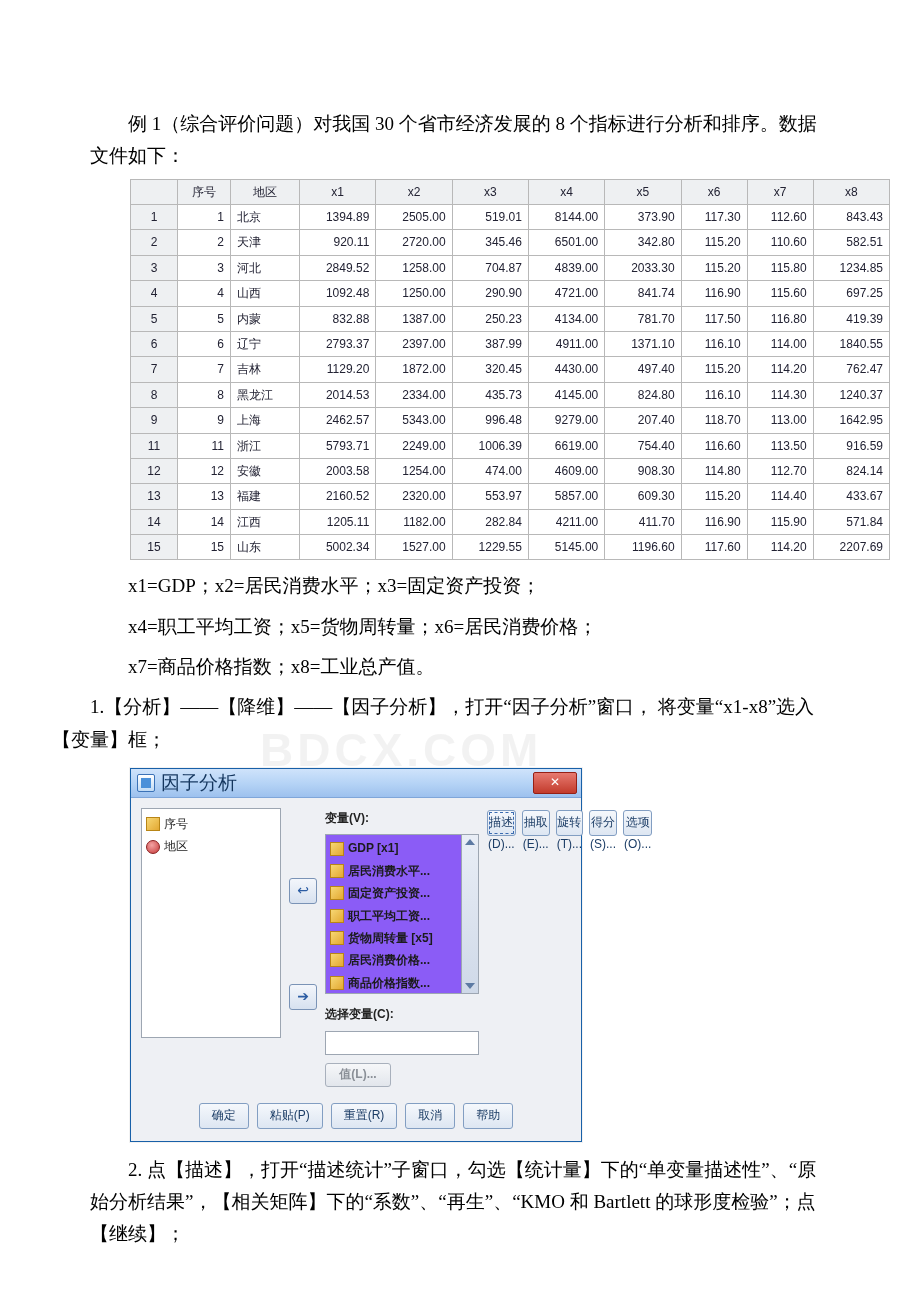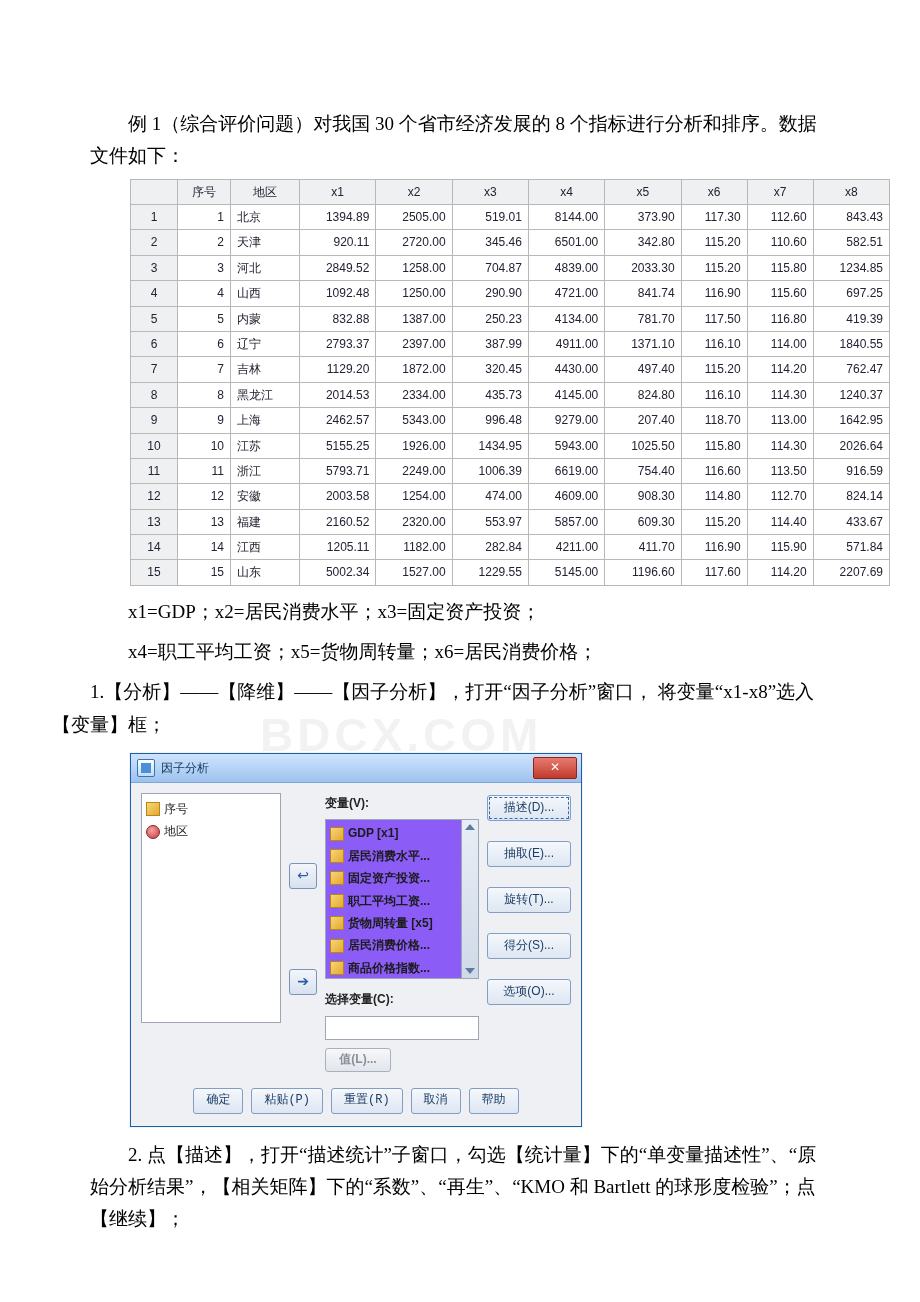--- a/index.html
+++ b/index.html
@@ -97,21 +97,21 @@
     border: 1px solid #3b72b7;
     border-radius: 2px;
     position: relative;
   }
   .dialog-title-icon::after{
     content:"";
     position:absolute;
     left:3px; top:3px; right:3px; bottom:3px;
     background:#4a90d9;
   }
-  .dialog-title-text { flex: 1; color: #14365e; font-size: 12px; }
+  .dialog-title-text { flex: 1; color: #14365e; font-size: 19px; }
   .dialog-close {
     width: 42px; height: 20px;
     background: linear-gradient(#e77a70,#c23b2c);
     border: 1px solid #952016;
     border-radius: 2px;
     color: #fff;
     text-align: center;
     line-height: 18px;
     font-size: 12px;
   }
@@ -195,41 +195,40 @@
   .value-btn {
     margin-top:4px;
     width: 64px; height: 22px;
     background: linear-gradient(#f6f7f9,#e2e6ec);
     border:1px solid #a8b0bc; border-radius:3px;
     text-align:center; line-height:20px;
     color:#8a8f97;
   }
   .right-col {
     width: 84px;
-    display:flex; flex-direction:column; gap:20px;
+    display:flex; gap:6px;
     padding-top: 2px;
   }
   .side-btn {
     height: 24px;
     background: linear-gradient(#f5f8fc,#dde6f2);
     border:1px solid #829ec2; border-radius:3px;
     text-align:center; line-height:22px;
     color:#1c3d66;
     font-size: 12px;
   }
   .side-btn.highlight {
     outline: 1px dashed #3a6bb0;
     outline-offset: -3px;
   }
   .dialog-footer {
     padding: 6px 10px 12px 10px;
     display:flex;
     gap:8px;
     justify-content:center;
-    font-family:Liberation Mono, monospace;
   }
   .dlg-btn {
     height: 24px; padding: 0 12px;
     background: linear-gradient(#f5f8fc,#dde6f2);
     border:1px solid #829ec2; border-radius:3px;
     line-height:22px;
     font-size:12px;
     color:#1c3d66;
   }
 </style>
@@ -369,33 +368,20 @@
             <td class="num">2462.57</td>
             <td class="num">5343.00</td>
             <td class="num">996.48</td>
             <td class="num">9279.00</td>
             <td class="num">207.40</td>
             <td class="num">118.70</td>
             <td class="num">113.00</td>
             <td class="num">1642.95</td>
           </tr>
           <tr>
-            <td class="rowhead">10</td>
-            <td class="col-seq num">10</td>
-            <td class="col-region">江苏</td>
-            <td class="num">5155.25</td>
-            <td class="num">1926.00</td>
-            <td class="num">1434.95</td>
-            <td class="num">5943.00</td>
-            <td class="num">1025.50</td>
-            <td class="num">115.80</td>
-            <td class="num">114.30</td>
-            <td class="num">2026.64</td>
-          </tr>
-          <tr>
             <td class="rowhead">11</td>
             <td class="col-seq num">11</td>
             <td class="col-region">浙江</td>
             <td class="num">5793.71</td>
             <td class="num">2249.00</td>
             <td class="num">1006.39</td>
             <td class="num">6619.00</td>
             <td class="num">754.40</td>
             <td class="num">116.60</td>
             <td class="num">113.50</td>
@@ -452,20 +438,21 @@
             <td class="num">117.60</td>
             <td class="num">114.20</td>
             <td class="num">2207.69</td>
           </tr>
         </tbody>
     </table>
   </div>
 
   <p class="para-noindent">x1=GDP；x2=居民消费水平；x3=固定资产投资；</p>
   <p class="para-noindent">x4=职工平均工资；x5=货物周转量；x6=居民消费价格；</p>
+  <p class="para-noindent">x7=商品价格指数；x8=工业总产值。</p>
 
   <div style="position:relative;">
     <p class="para" style="margin-left:-2em; text-indent:2em;">1.【分析】——【降维】——【因子分析】，打开“因子分析”窗口，  将变量“x1-x8”选入【变量】框；</p>
     <div class="watermark">
       <svg viewBox="0 0 380 60">
           <text x="0" y="46">BDCX.COM</text>
         </svg>
     </div>
   </div>
 

